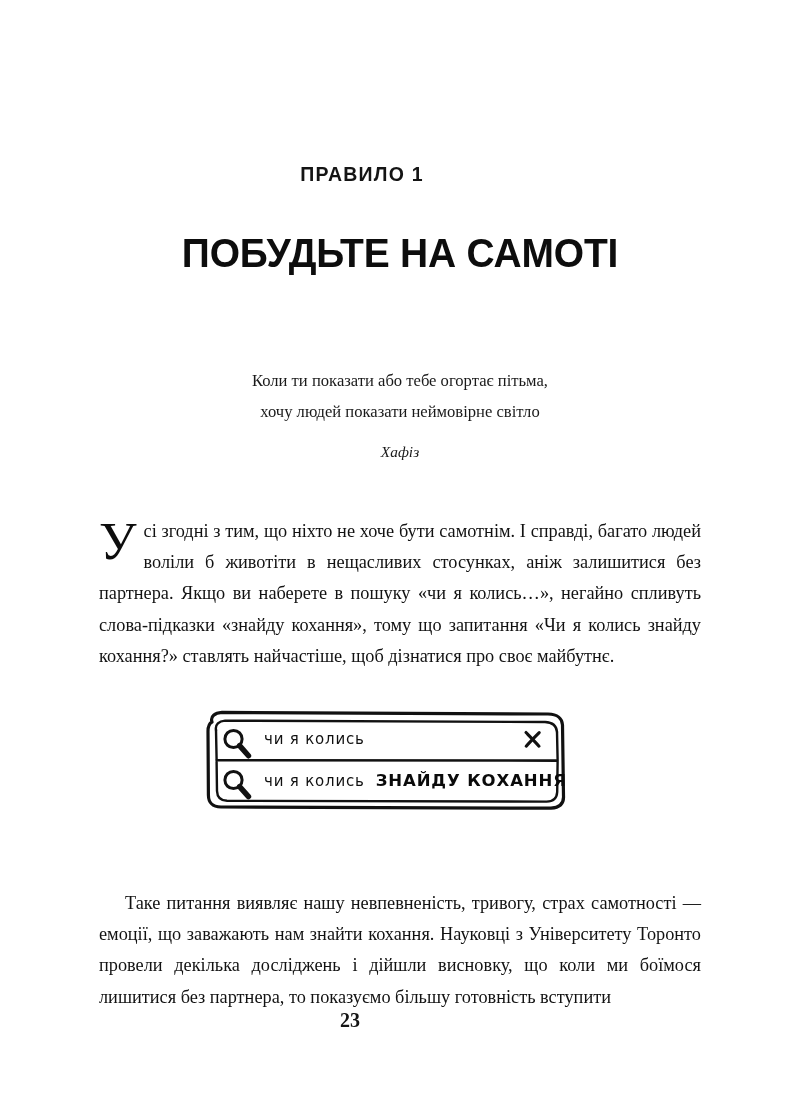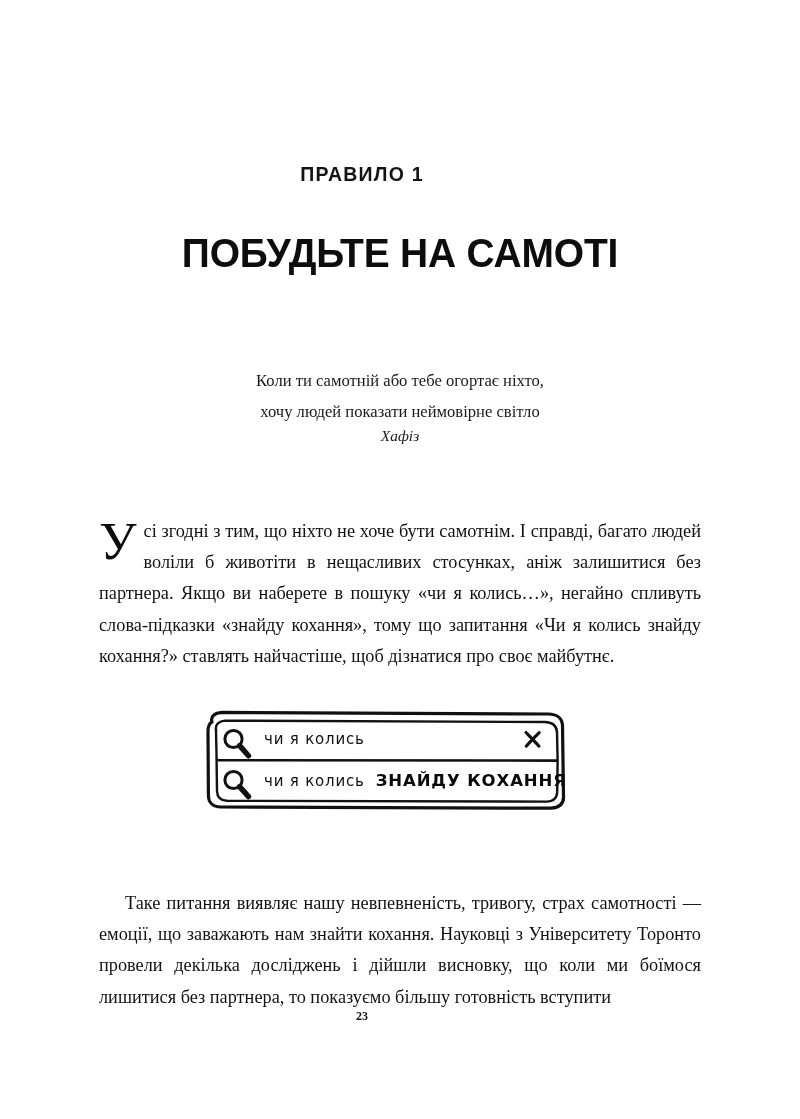--- a/index.html
+++ b/index.html
@@ -53,21 +53,21 @@
     left: 160px;
     width: 480px;
     text-align: center;
   }
   .epigraph-line {
     font-size: 16.6px;
     line-height: 31px;
     color: #1a1a1a;
   }
   .epigraph-author {
-    margin-top: 0;
+    margin-top: 16px;
     font-size: 15.4px;
     font-style: italic;
     color: #1a1a1a;
   }
 
   
   .body-block {
     position: absolute;
     left: 99px;
     width: 602px;
@@ -114,37 +114,36 @@
     fill: #0a0a0a;
   }
 
   
   .page-number {
     position: absolute;
     top: 1009px;
     left: 0;
     width: 700px;
     text-align: center;
-    font-size: 12px;
+    font-size: 20px;
     font-weight: 700;
     color: #141414;
-    padding-left: 12px;
   }
 </style>
 </head>
 <body>
 
 <div class="page">
 
   <div class="rule-eyebrow">ПРАВИЛО 1</div>
 
   <div class="chapter-title">ПОБУДЬТЕ НА САМОТІ</div>
 
   <div class="epigraph">
-    <div class="epigraph-line">Коли ти самотній або тебе огортає ніхто,</div>
+    <div class="epigraph-line">Коли ти показати або тебе огортає пітьма,</div>
     <div class="epigraph-line">хочу людей показати неймовірне світло</div>
     <div class="epigraph-author">Хафіз</div>
   </div>
 
   <div class="body-block para-one">
     <span class="dropcap">У</span><span>сі згодні з тим, що ніхто не хоче бути самотнім. І справді, багато людей воліли б животіти в нещасливих стосунках, аніж залишитися без партнера. Якщо ви наберете в пошуку «чи я колись…», негайно спливуть слова-підказки «знайду кохання», тому що запитання «Чи я колись знайду кохання?» ставлять найчастіше, щоб дізнатися про своє майбутнє.</span>
   </div>
 
   <div class="search-illustration">
     <svg viewBox="0 0 380 110" xmlns="http://www.w3.org/2000/svg">

